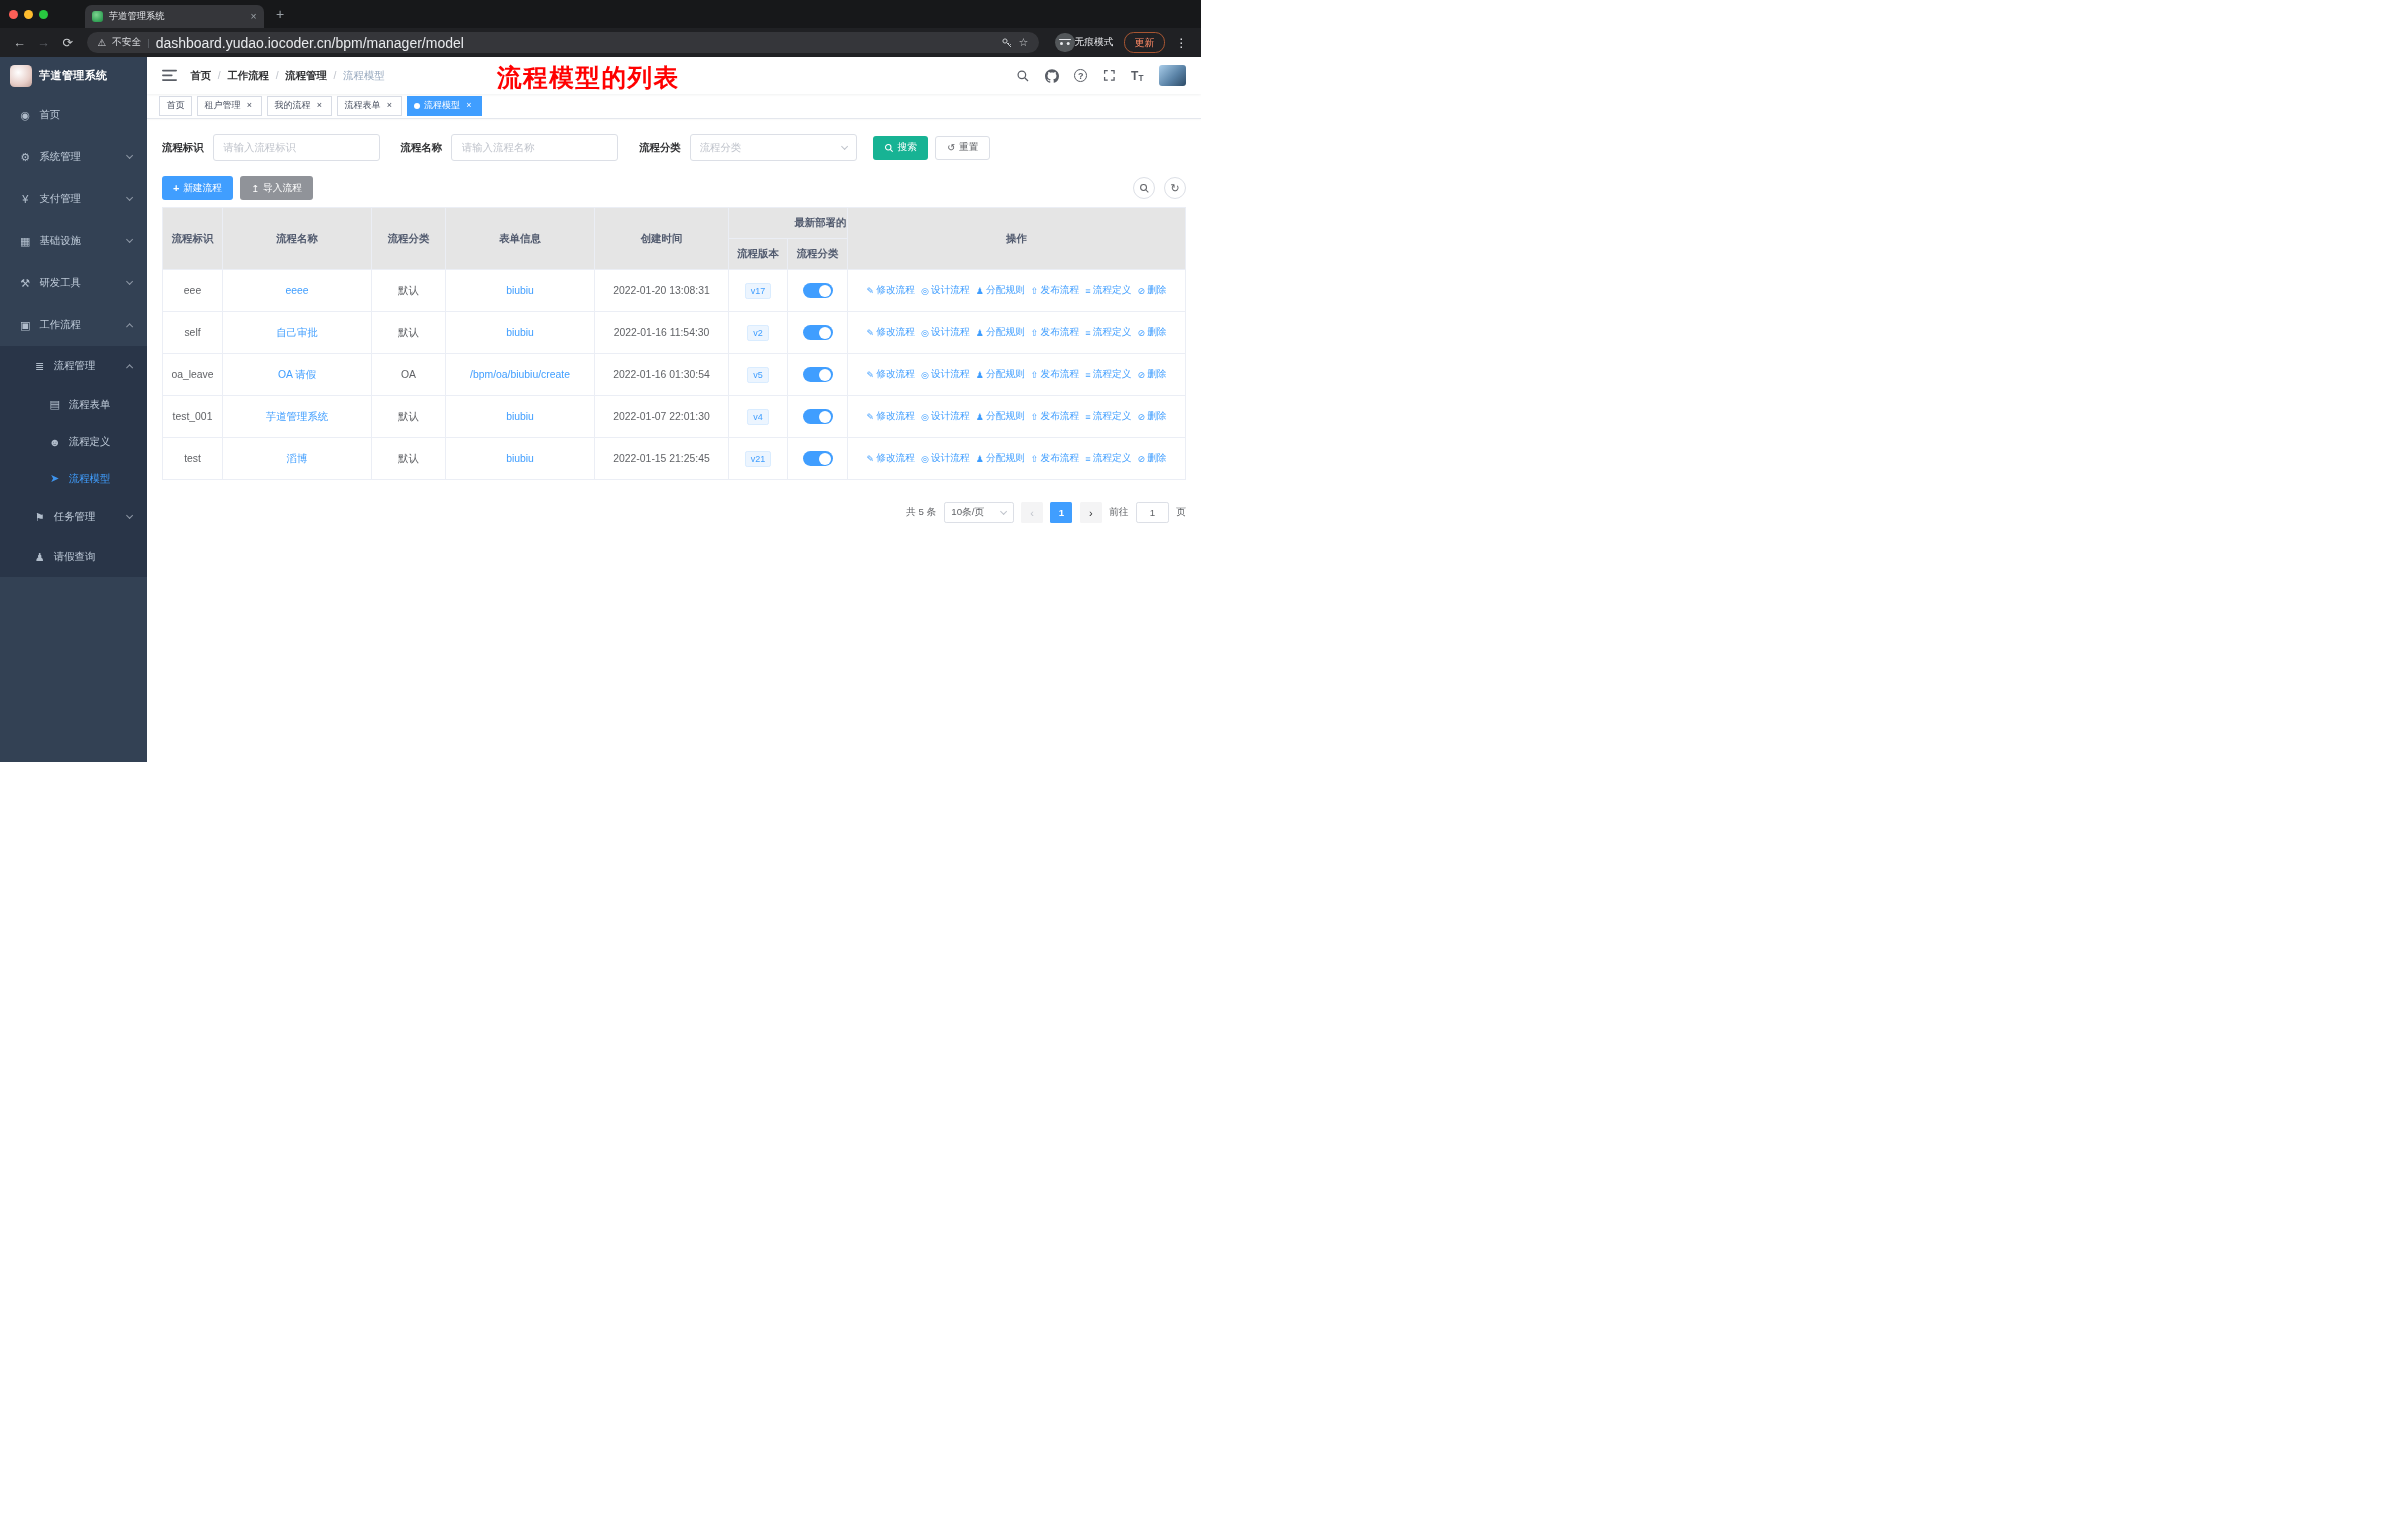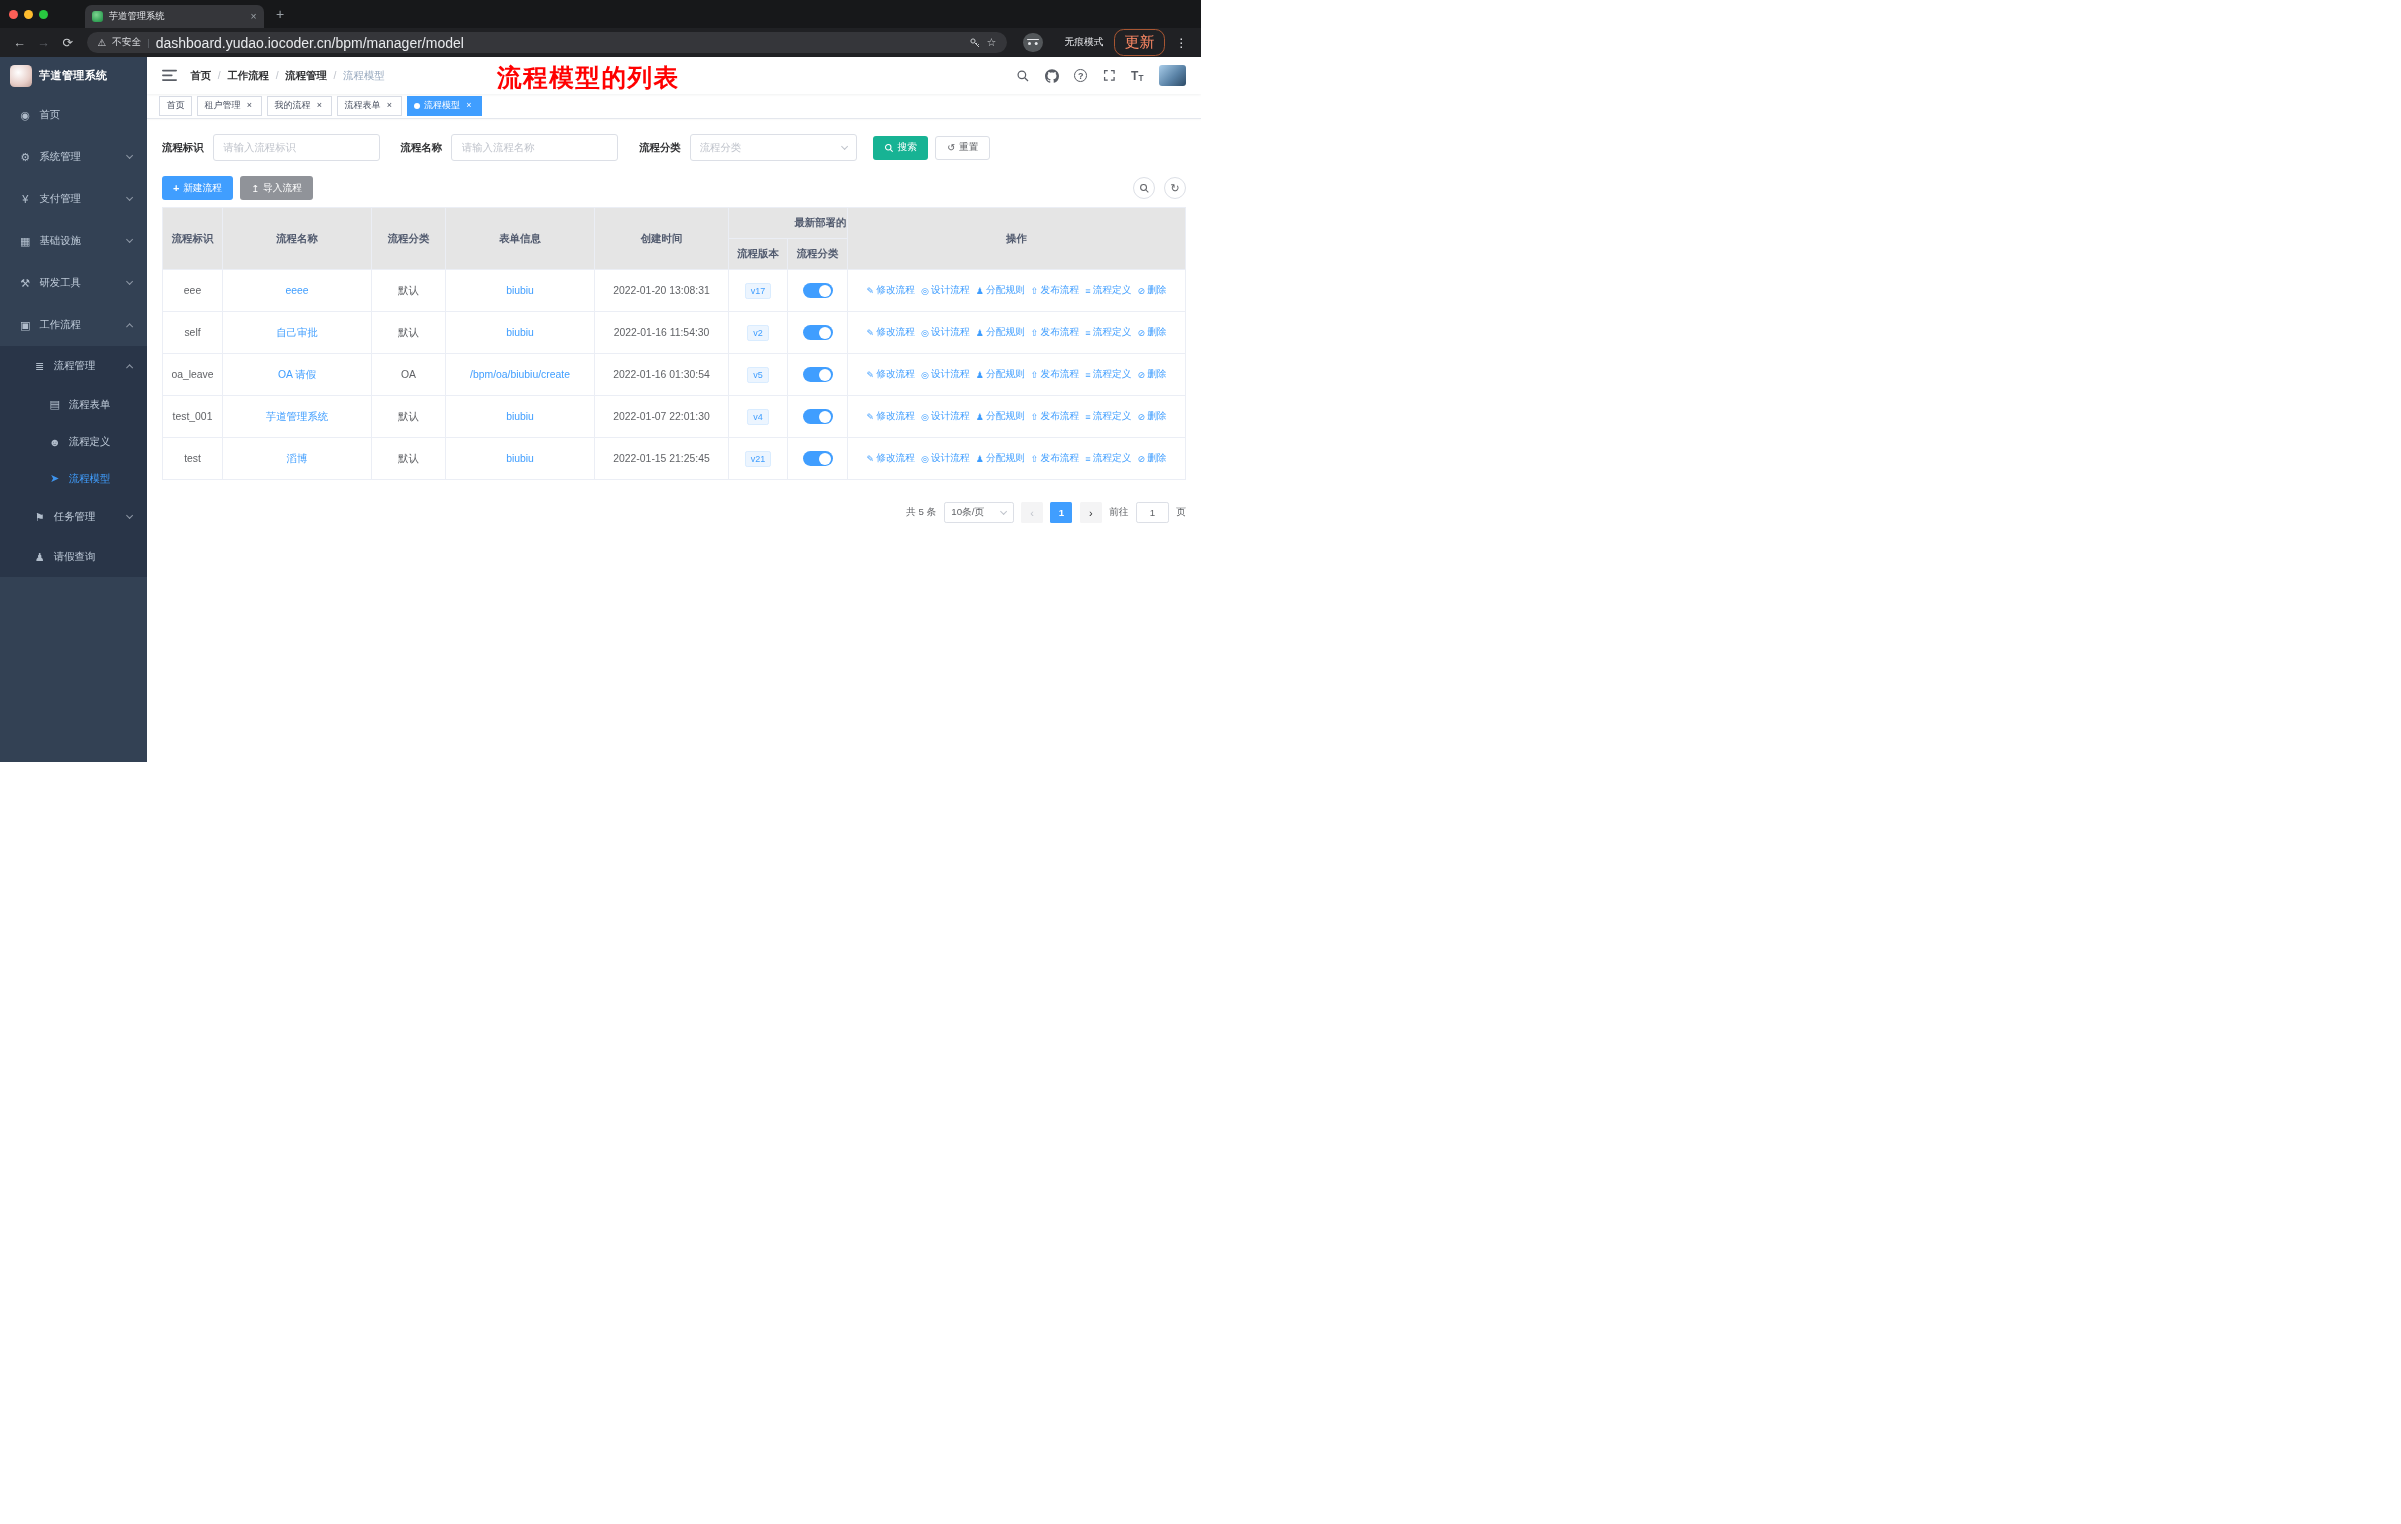--- a/index.html
+++ b/index.html
@@ -20,26 +20,26 @@
 
   .btoolbar{height:29px;background:#202124;display:flex;align-items:center;padding:0 9px;gap:3px}
   .nav-ic{color:#c7cacd;font-size:12.7px;width:21px;text-align:center;cursor:pointer}
   .nav-ic.dim{color:#5f6368}
   .omnibox{flex:1;height:21px;background:#35363a;border-radius:10.4px;display:flex;align-items:center;padding:0 10.4px;margin:0 6px;gap:6px}
   .omni-warn{color:#dadce0;font-size:9.7px}
   .omni-sec{color:#dadce0;font-size:9.7px}
   .omni-div{color:#5f6368;font-size:9.7px}
   .omni-url{flex:1;color:#e8eaed;font-size:14px;white-space:nowrap;overflow:hidden}
   .omni-star{color:#c7cacd;font-size:11px;cursor:pointer}
-  .incog-wrap{display:flex;align-items:center;gap:22px;margin:0 7.4px;cursor:default}
+  .incog-wrap{display:flex;align-items:center;gap:0;margin:0 7.4px;cursor:default}
   .incog{width:19.4px;height:19.4px;border-radius:50%;background:#53575a;position:relative}
   .incog::before{content:"";position:absolute;left:3.7px;right:3.7px;top:6px;height:1.5px;background:#e8eaed;border-radius:0.7px}
   .incog::after{content:"";position:absolute;left:4.5px;top:9px;width:3.7px;height:3.7px;border-radius:50%;background:#e8eaed;box-shadow:6.7px 0 0 #e8eaed}
   .incog-label{color:#e8eaed;font-size:9.7px}
-  .update-pill{height:27px;border:0.7px solid #a85632;border-radius:9.7px;color:#ff8a65;font-size:15px;display:flex;align-items:center;padding:0 9.7px;cursor:pointer}
+  .update-pill{height:21px;border:0.7px solid #a85632;border-radius:9.7px;color:#ff8a65;font-size:10px;display:flex;align-items:center;padding:0 9.7px;cursor:pointer}
   .menu-dots{color:#e8eaed;font-size:12px;margin:0 4.5px 0 7.4px;cursor:pointer}
 
   
   .app{display:flex;height:705px}
   .sidebar{width:147px;background:var(--sidebar-bg,#334154);flex-shrink:0}
   .logo-row{height:37px;display:flex;align-items:center;padding-left:9.7px;gap:7.4px}
   .logo-img{width:22px;height:22px;border-radius:4.5px;background:radial-gradient(circle at 38% 34%,#ffffff,#e8cfc9 60%,#bd9d97);flex-shrink:0}
   .logo-title{color:#fff;font-size:11px;font-weight:700;letter-spacing:0.4px}
   .menu-item{position:relative;display:flex;align-items:center;color:#bfcbd9;font-size:10.4px;cursor:pointer}
   .menu-item.lvl1{height:42px;padding-left:18.6px}

